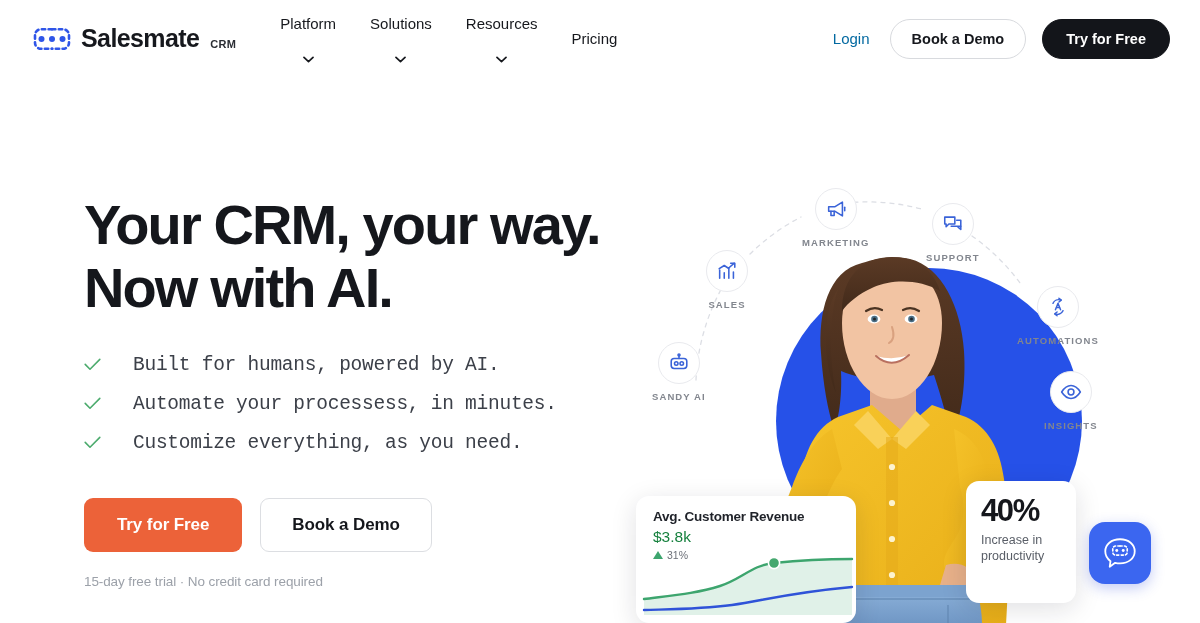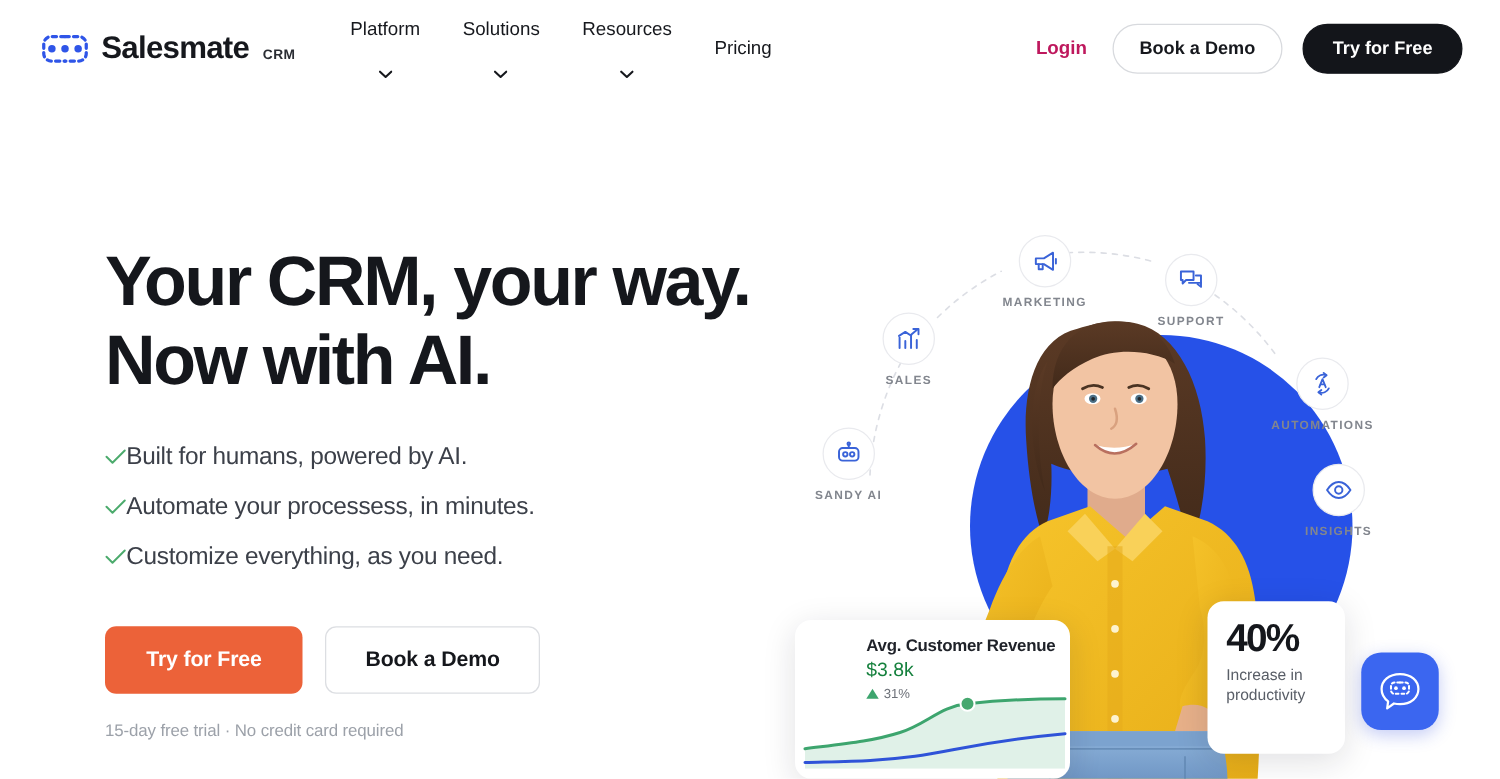--- a/index.html
+++ b/index.html
@@ -41,21 +41,21 @@
     font-size: 15px; color: #16181d; font-weight: 400;
     cursor: pointer; white-space: nowrap; flex-direction: column;
   }
   .chev { width: 11px; height: 7px; display: block; }
 
   .header-right {
     margin-left: auto; margin-right: 30px;
     display: flex; align-items: center; gap: 16px;
   }
   .login-link {
-    font-size: 15px; color: #be185d; cursor: pointer; padding: 6px 4px; font-weight: bold;
+    font-size: 15px; color: #0369a1; cursor: pointer; padding: 6px 4px;
   }
   .btn-outline {
     font-size: 14.5px; font-weight: 600; color: #16181d;
     background: #fff; border: 1px solid #d8dade;
     border-radius: 22px; padding: 11px 21px; cursor: pointer;
     white-space: nowrap;
   }
   .btn-dark {
     font-size: 14.5px; font-weight: 600; color: #fff;
     background: #13151a; border: 1px solid #13151a;
@@ -65,21 +65,21 @@
 
   
   .hero-left { position: absolute; left: 84px; top: 196px; width: 520px; }
   .headline {
     font-size: 56px; line-height: 1.05; font-weight: 700;
     color: #15171c; letter-spacing: -1.9px;
   }
   .headline .l2 { display: block; margin-top: 4px; }
 
   .bullets { margin-top: 36px; display: flex; flex-direction: column; gap: 17px; }
-  .bullet { display: flex; align-items: center; gap: 0; }
+  .bullet { display: flex; align-items: center; gap: 32px; font-family: Liberation Mono, monospace; }
   .tick { width: 17px; height: 13px; flex: none; display:block; }
   .bullet-text { font-size: 19.5px; color: #3c4049; letter-spacing: -0.25px; }
 
   .cta-row { margin-top: 44px; display: flex; align-items: center; gap: 18px; }
   .btn-primary {
     font-size: 17px; font-weight: 700; color: #fff;
     background: #ec6239; border: none; border-radius: 9px;
     padding: 17px 33px; cursor: pointer; letter-spacing: -0.1px;
   }
   .btn-secondary {
@@ -121,21 +121,20 @@
   }
   .person-svg { position: absolute; left: 0; top: 0; width: 420px; height: 440px; }
 
   
   .card-revenue {
     position: absolute; left: 636px; top: 496px;
     width: 220px; height: 127px;
     background: #fff; border-radius: 13px;
     box-shadow: 0 6px 26px rgba(20,25,40,.13);
     overflow: hidden;
-    padding-left: 40px;
   }
   .cr-title {
     margin: 13px 0 0 17px; font-size: 13.5px; font-weight: 600;
     color: #1f2229; letter-spacing: -0.2px;
   }
   .cr-value {
     margin: 4px 0 0 17px; font-size: 15.5px; color: #15803d; font-weight: 400;
   }
   .cr-delta {
     margin: 3px 0 0 17px; display: flex; align-items: center; gap: 4px;

